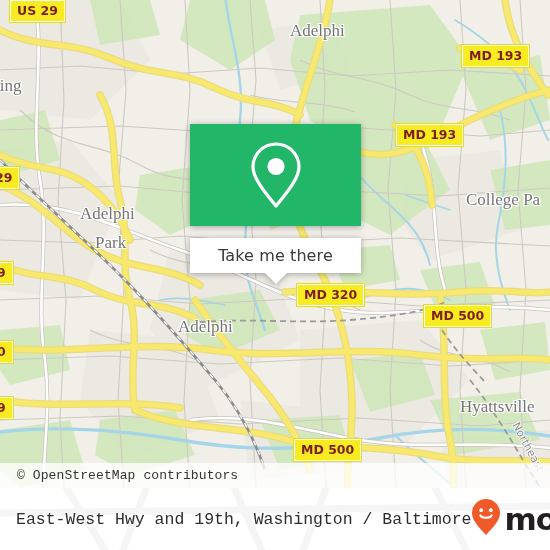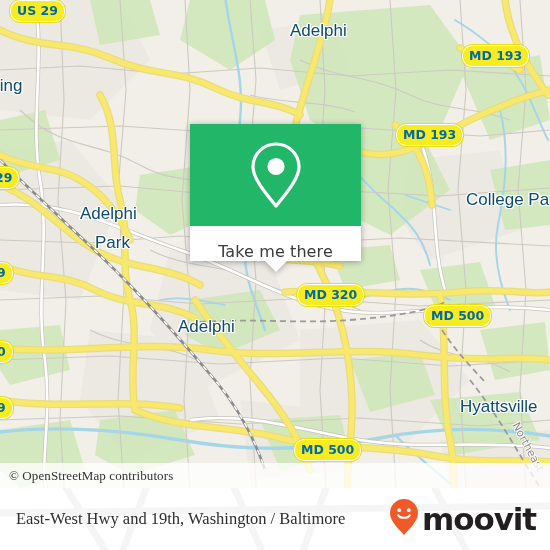--- a/index.html
+++ b/index.html
@@ -25,22 +25,22 @@
     left: 0; top: 0;
     width: 550px; height: 488px;
     overflow: hidden;
     background: #f2efe9;
   }
   .map svg { display: block; }
 
   
   .place-label {
     position: absolute;
-    color: #0c4a6e;
-    font-family: Liberation Sans, sans-serif;
+    color: #737373;
+    font-family: Liberation Serif, serif;
     font-size: 15px;
     line-height: 16px;
     white-space: nowrap;
     text-shadow:
        1.3px 0 0 rgba(255,255,255,.95), -1.3px 0 0 rgba(255,255,255,.95),
        0 1.3px 0 rgba(255,255,255,.95), 0 -1.3px 0 rgba(255,255,255,.95),
        1px 1px 0 rgba(255,255,255,.95), -1px -1px 0 rgba(255,255,255,.95),
        1px -1px 0 rgba(255,255,255,.95), -1px 1px 0 rgba(255,255,255,.95);
     pointer-events: none;
   }
@@ -57,22 +57,22 @@
        1px 0 0 rgba(255,255,255,.9), -1px 0 0 rgba(255,255,255,.9),
        0 1px 0 rgba(255,255,255,.9), 0 -1px 0 rgba(255,255,255,.9);
   }
 
   
   .shield {
     position: absolute;
     background: #f7ec22;
     border: 1.6px solid #ffffff;
     outline: 1px solid #e8dd14;
-    border-radius: 10px;
-    color: #0369a1;
+    border-radius: 0;
+    color: #7f1d1d;
     font-family: "DejaVu Sans", sans-serif;
     font-weight: bold;
     font-size: 12.5px;
     line-height: 13px;
     padding: 3px 6px 4px 6px;
     white-space: nowrap;
     box-sizing: border-box;
     text-align: center;
   }
 
@@ -81,24 +81,24 @@
     position: absolute;
     left: 0;
     bottom: 0;
     width: 550px;
     height: 25px;
     background: rgba(255,255,255,0.78);
     display: flex;
     align-items: center;
   }
   .attribution span {
-    font-family: Liberation Serif, serif;
+    font-family: Liberation Mono, monospace;
     font-size: 13px;
     color: #333333;
-    padding-left: 9px;
+    padding-left: 17px;
     letter-spacing: .1px;
   }
 
   
   .popup {
     position: absolute;
     left: 190px;
     top: 124px;
     width: 171px;
     filter: drop-shadow(0 1px 3px rgba(0,0,0,.33));
@@ -111,23 +111,24 @@
     display: flex;
     align-items: center;
     justify-content: center;
   }
   .popup-top svg { display: block; }
   .popup-bottom {
     width: 100%;
     height: 35px;
     background: #ffffff;
     display: flex;
-    align-items: flex-end;
+    align-items: center;
     justify-content: center;
     position: relative;
+    margin-top: 12px;
   }
   .popup-bottom-label {
     font-family: "DejaVu Sans", sans-serif;
     font-size: 16px;
     color: #3a3a3a;
     letter-spacing: .1px;
   }
   .popup-tail {
     position: absolute;
     left: 50%;
@@ -156,21 +157,21 @@
   }
   .footer-bg {
     position: absolute;
     left: 0; top: 0;
     width: 550px; height: 62px;
     pointer-events: none;
     opacity: .55;
   }
   .footer-title {
     position: relative;
-    font-family: Liberation Serif, serif;
+    font-family: Liberation Mono, monospace;
     font-size: 16.5px;
     color: #2d2d2d;
     white-space: nowrap;
     letter-spacing: 0;
   }
   .brand {
     position: relative;
     display: flex;
     align-items: center;
     gap: 3px;

